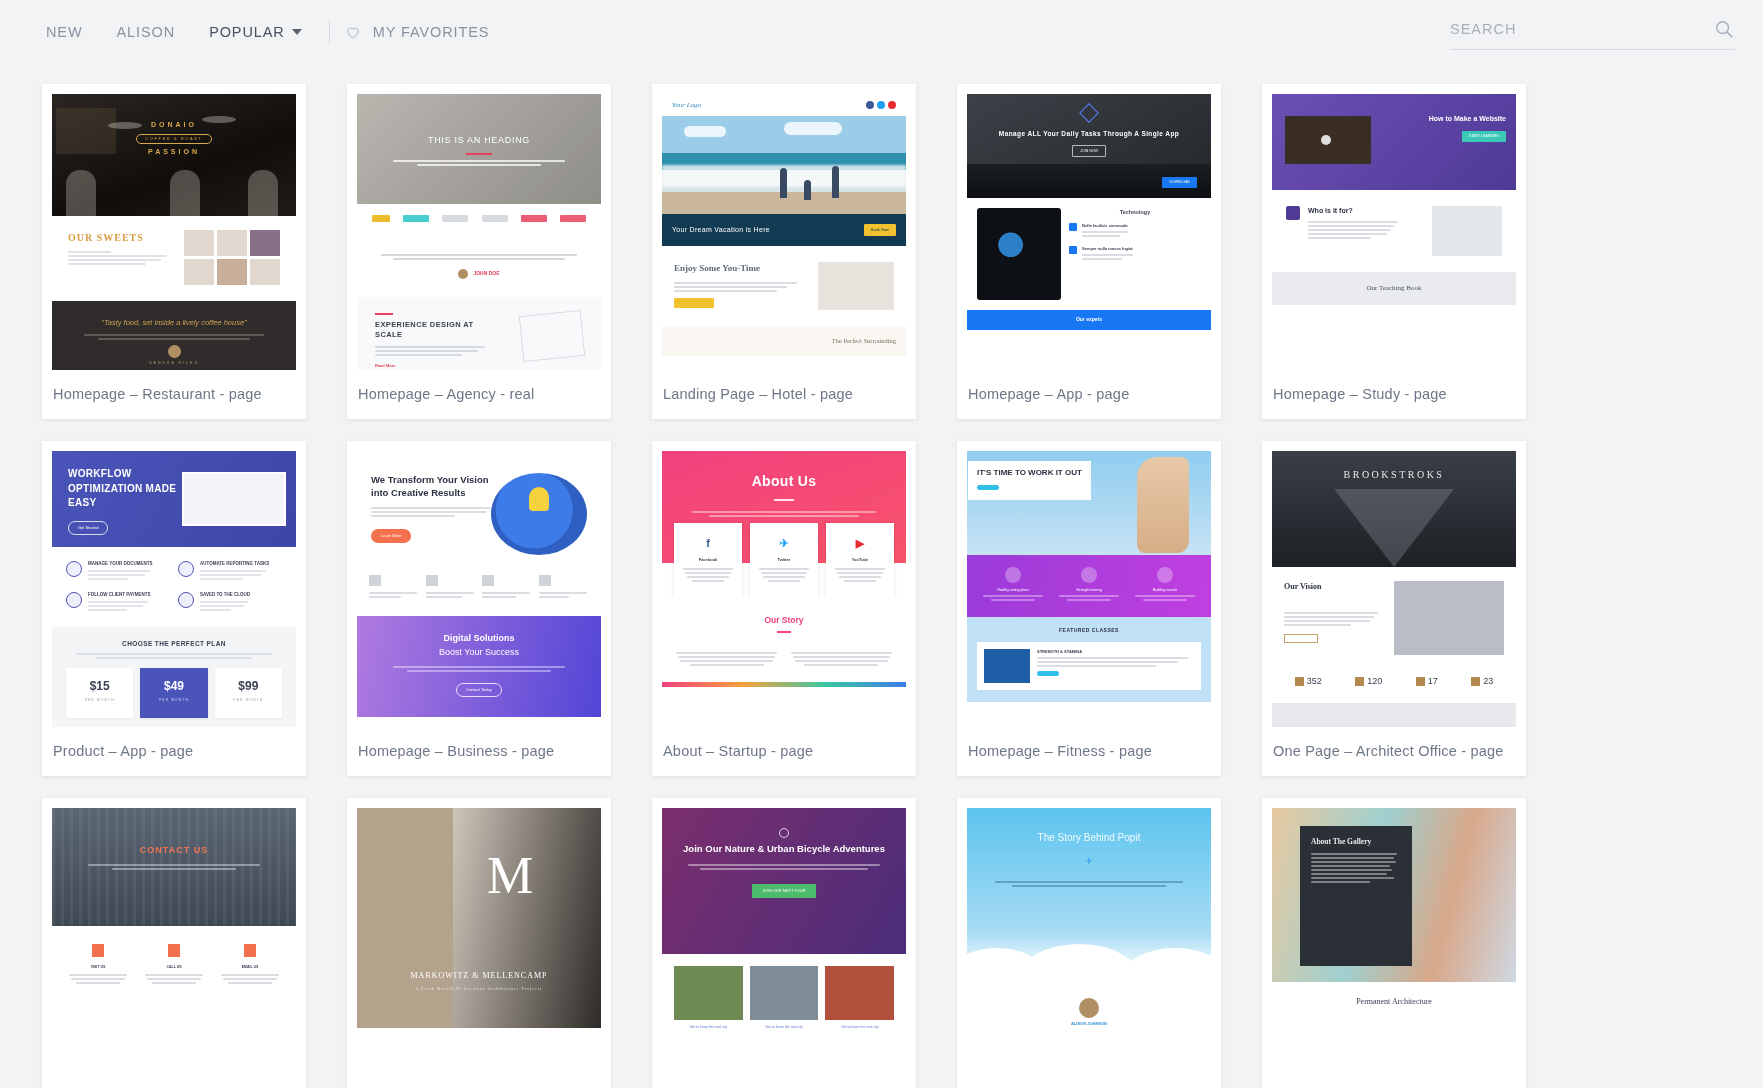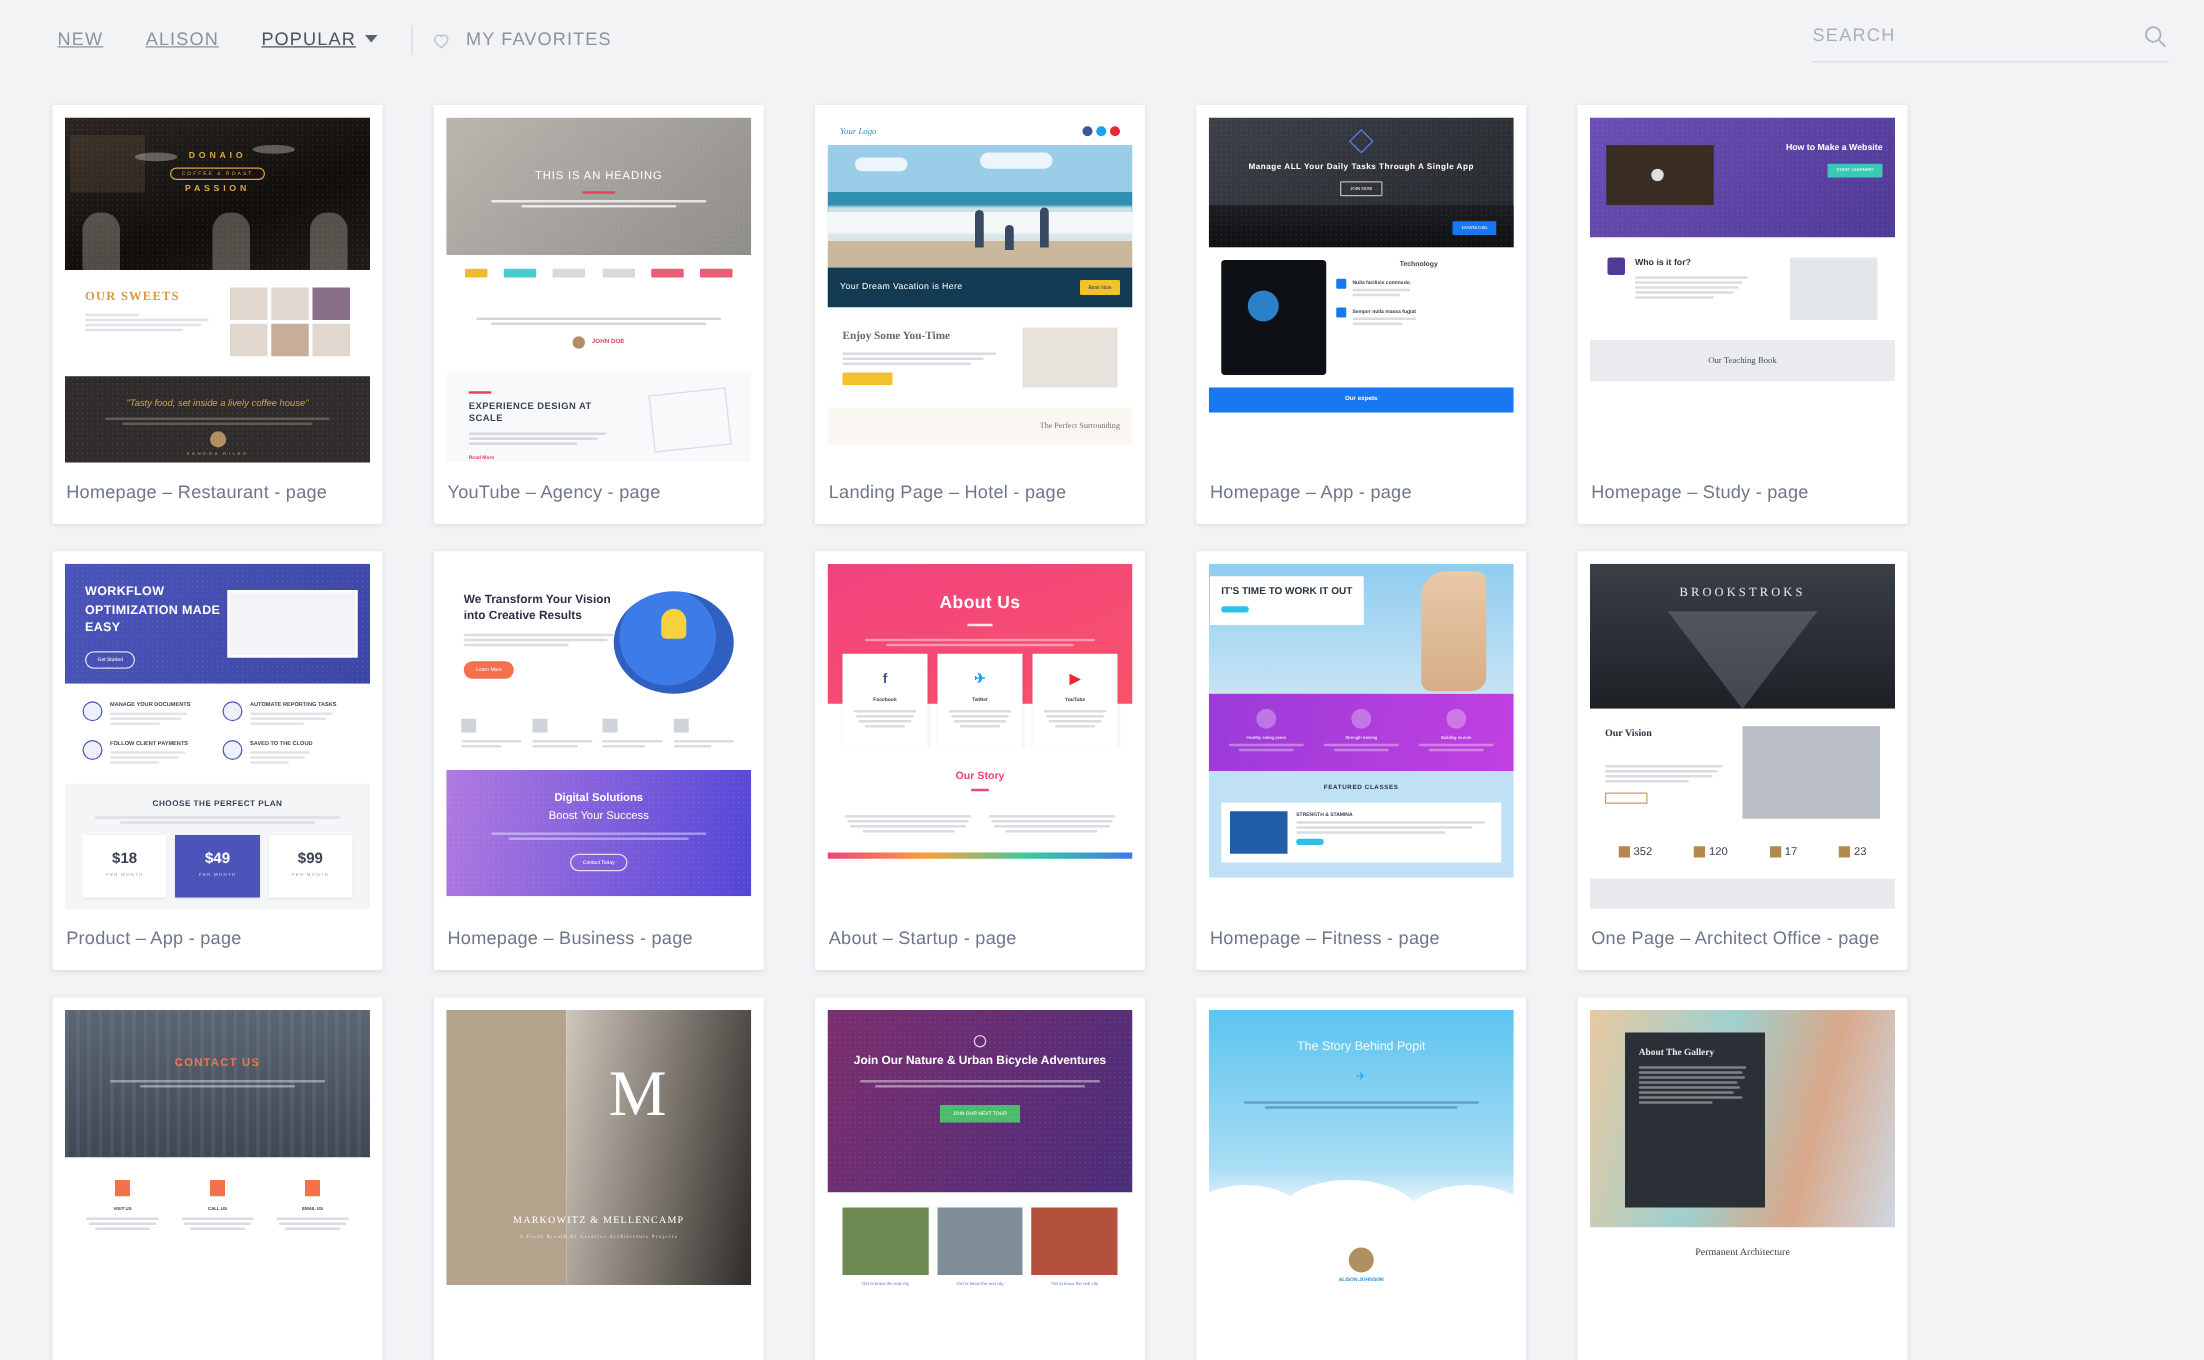--- a/index.html
+++ b/index.html
@@ -20,21 +20,20 @@
     background: #f2f3f5;
   }
   .nav { display: flex; align-items: center; }
   .nav-item {
     font-size: 14.5px;
     letter-spacing: 0.9px;
     color: #8b93a1;
     padding: 0 17px;
     cursor: pointer;
     white-space: nowrap;
-    text-decoration: underline;
   }
   .nav-item.active { color: #4a5160; font-weight: normal; }
   .nav-item:first-child { padding-left: 0; }
   .caret {
     display: inline-block;
     width: 0; height: 0;
     border-left: 5px solid transparent;
     border-right: 5px solid transparent;
     border-top: 6px solid #5a6270;
     margin-left: 7px;
@@ -435,21 +434,21 @@
               <div class="txt" style="width:92%;margin-left:0"></div>
               <div class="txt" style="width:78%;margin-left:0"></div>
             </div>
             <div style="font-size:4px;color:#e8415c;font-weight:bold;margin-top:7px">Read More</div>
           </div>
           <div class="c2-cards"></div>
         </div>
 
       </div>
     </div>
-    <div class="card-label">YouTube – Agency - page</div>
+    <div class="card-label">Homepage – Agency - real</div>
   </div>
 
   <div class="card">
     <div class="thumb-frame">
       <div class="thumb mini">
         <div class="sec c3-top">
           <span class="c3-logo">Your Logo</span>
           <span class="c3-soc">
             <i style="background:#3b5998"></i>
             <i style="background:#1da1f2"></i>
@@ -623,21 +622,21 @@
           </div>
         </div>
         <div class="sec c6-plan">
           <h6>CHOOSE THE PERFECT PLAN</h6>
           <div style="color:#c3c9d1;margin:5px 24px 0">
               <div class="txt" style="width:100%"></div>
               <div class="txt" style="width:80%"></div>
             </div>
           <div class="c6-prices">
             <div class="p">
-              <div class="amt">$18</div>
+              <div class="amt">$15</div>
               <div class="sub">PER MONTH</div>
             </div>
             <div class="p mid">
               <div class="amt">$49</div>
               <div class="sub" style="color:#cdd2f5">PER MONTH</div>
             </div>
             <div class="p">
               <div class="amt">$99</div>
               <div class="sub">PER MONTH</div>
             </div>

